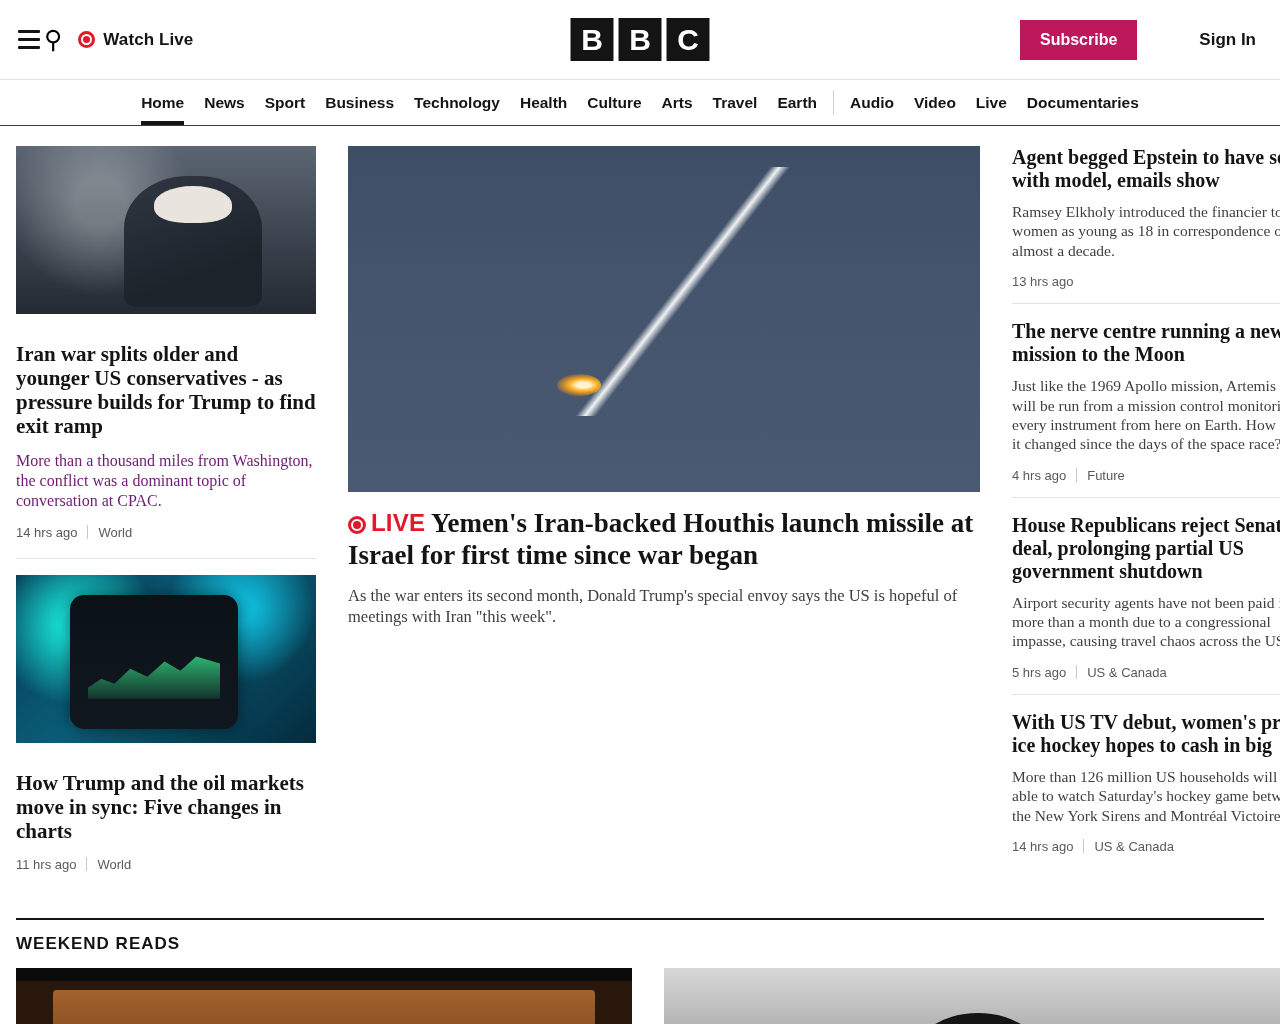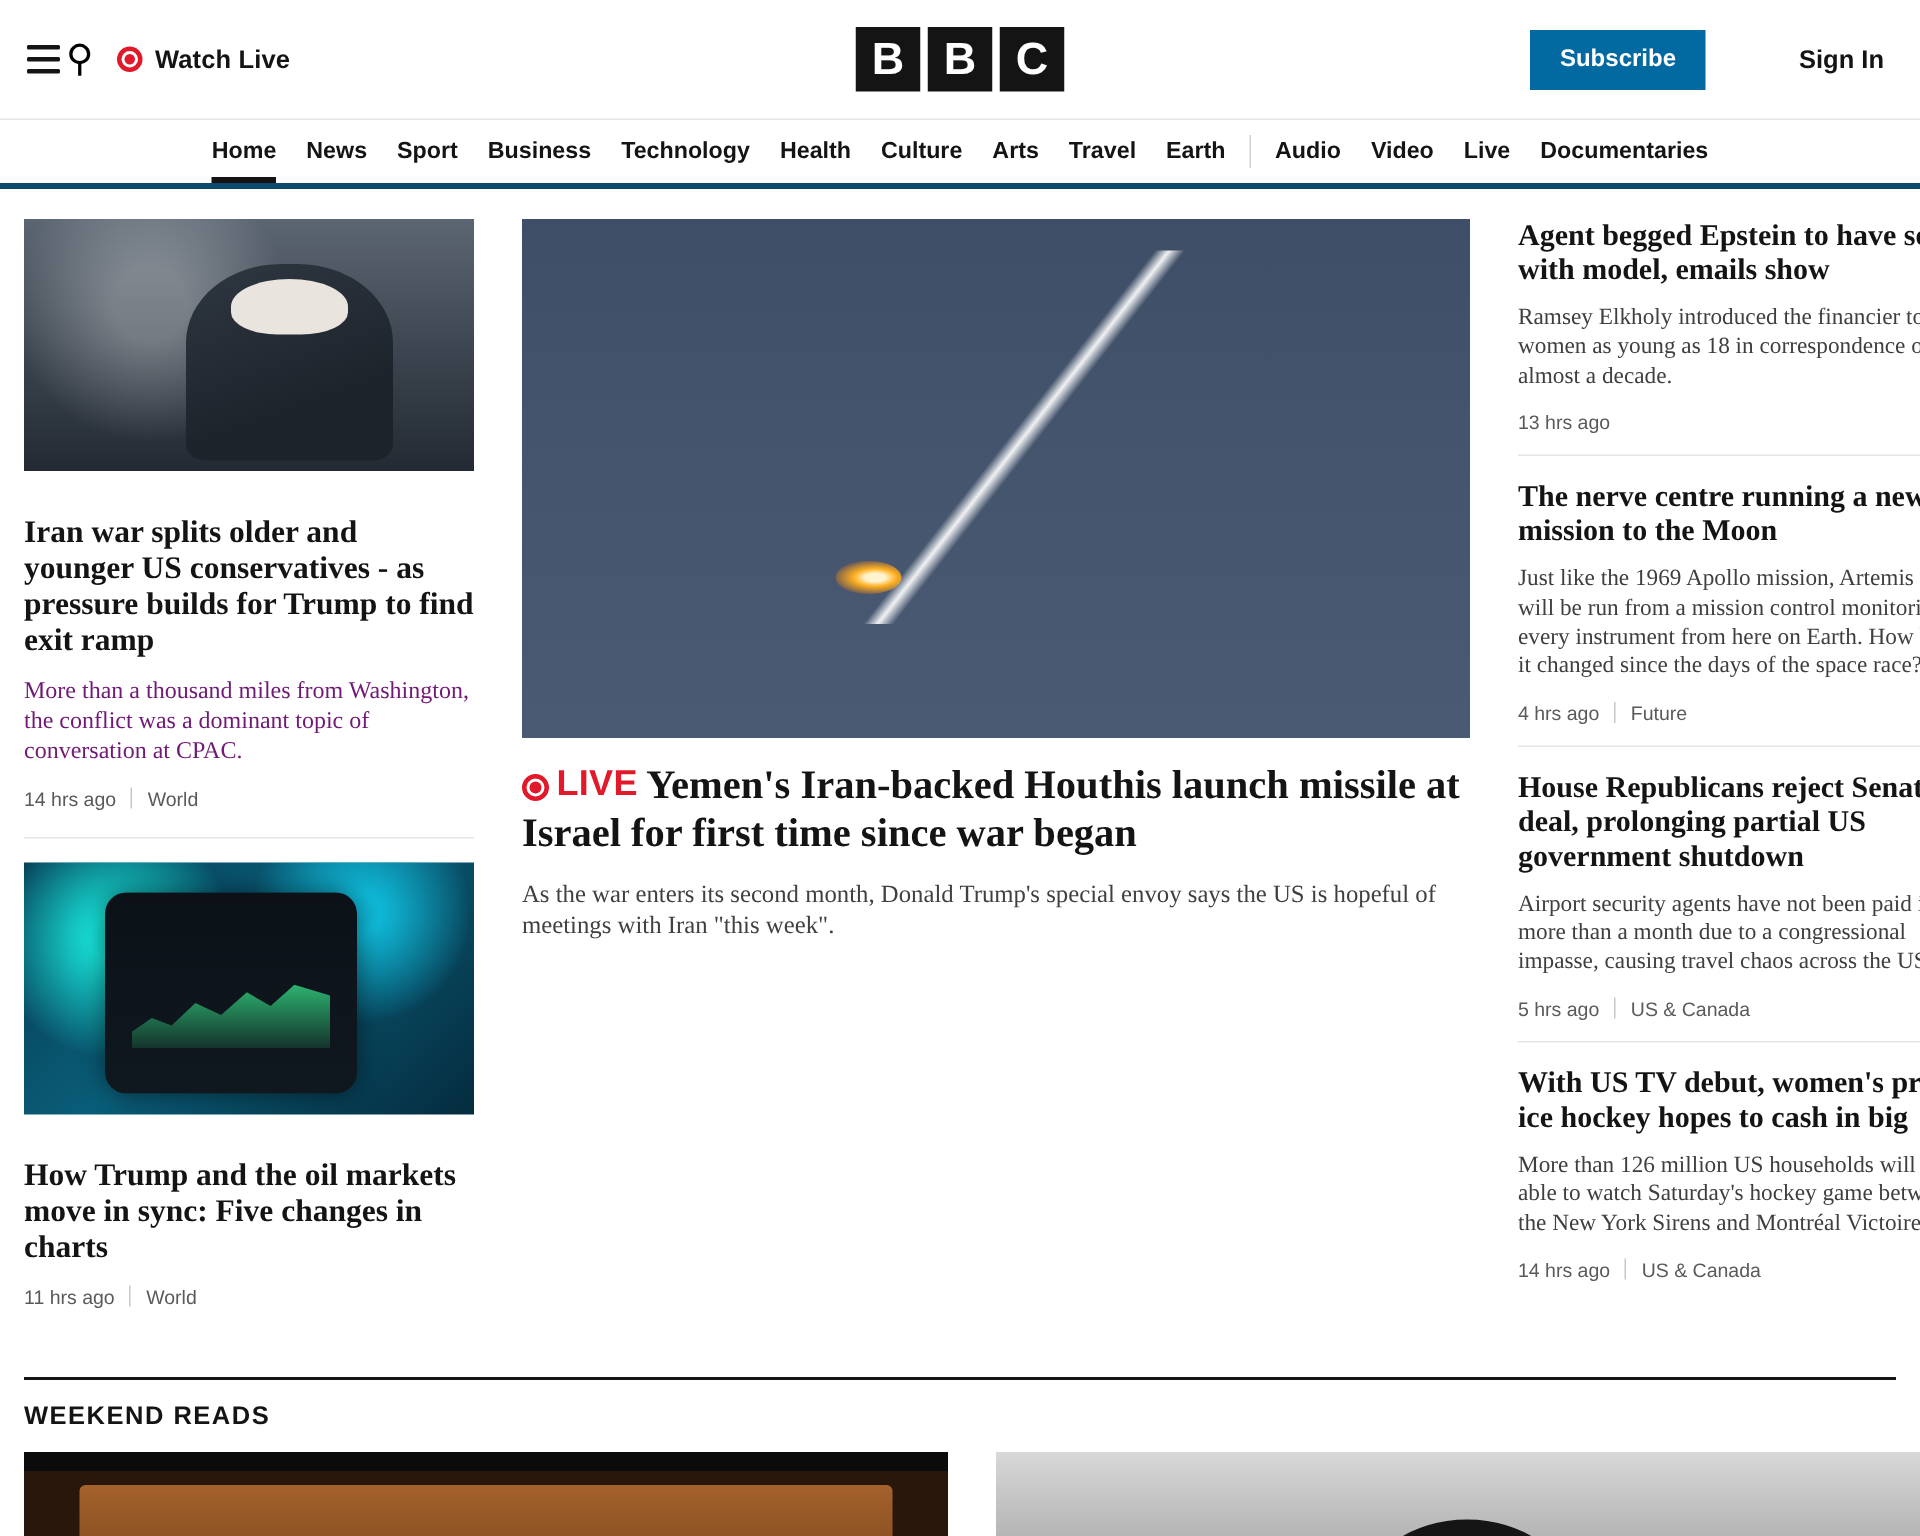--- a/index.html
+++ b/index.html
@@ -99,41 +99,41 @@
     justify-content: center;
     font-family: "Liberation Sans", sans-serif;
   }
   .header-right {
     margin-left: auto;
     display: flex;
     align-items: center;
     gap: 22px;
   }
   .subscribe-btn {
-    background: #0369a1;
+    background: #be185d;
     color: #fff;
     border: none;
     font-size: 16px;
     font-weight: 700;
     padding: 11px 20px;
     cursor: pointer;
     font-family: "Liberation Sans", sans-serif;
   }
   .signin-link {
     font-size: 17px;
     font-weight: 700;
     cursor: pointer;
     padding-right: 8px;
     margin-left: 40px;
   }
 
   
   .nav {
     height: 46px;
-    border-bottom: 4px solid #0c4a6e;
+    border-bottom: 1px solid #0c4a6e;
     display: flex;
     align-items: stretch;
     justify-content: center;
     gap: 0;
     padding: 0 16px;
   }
   .nav-item {
     display: flex;
     align-items: center;
     font-size: 15.5px;

